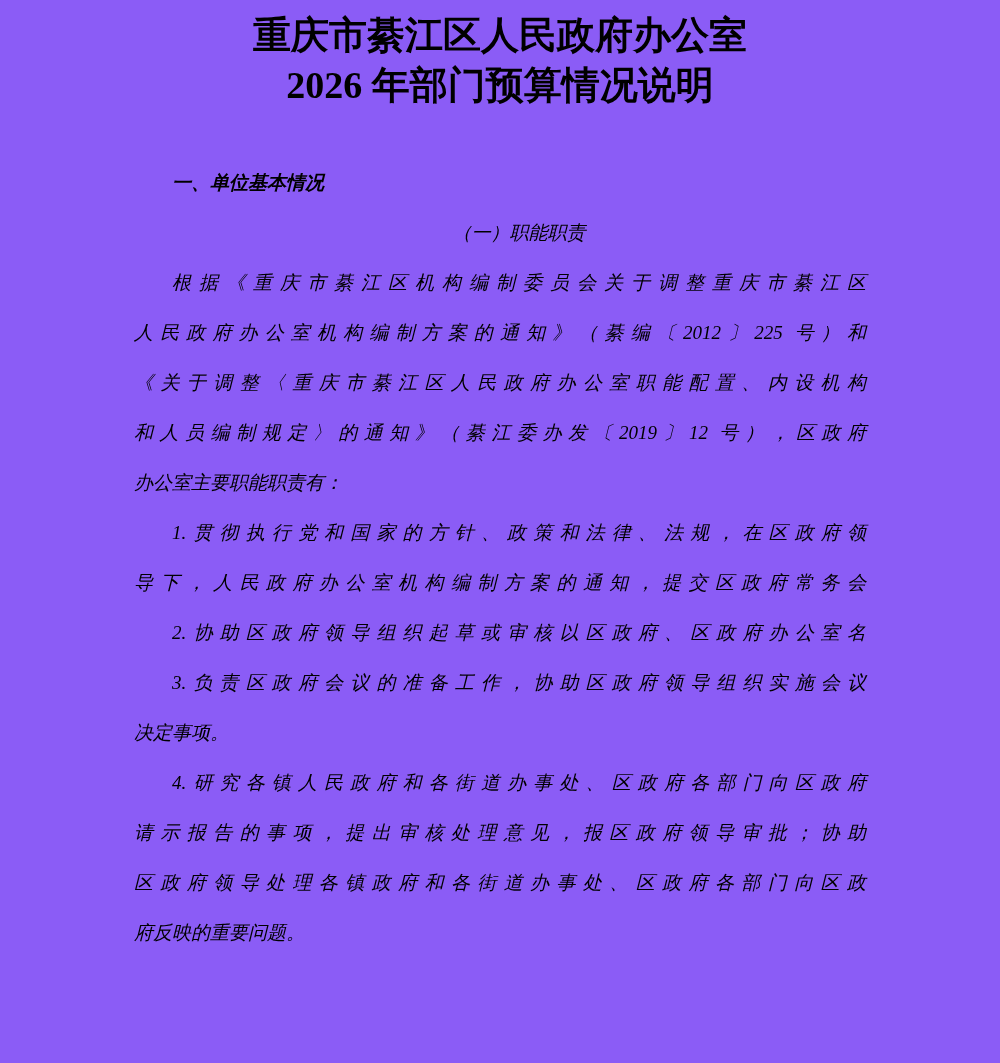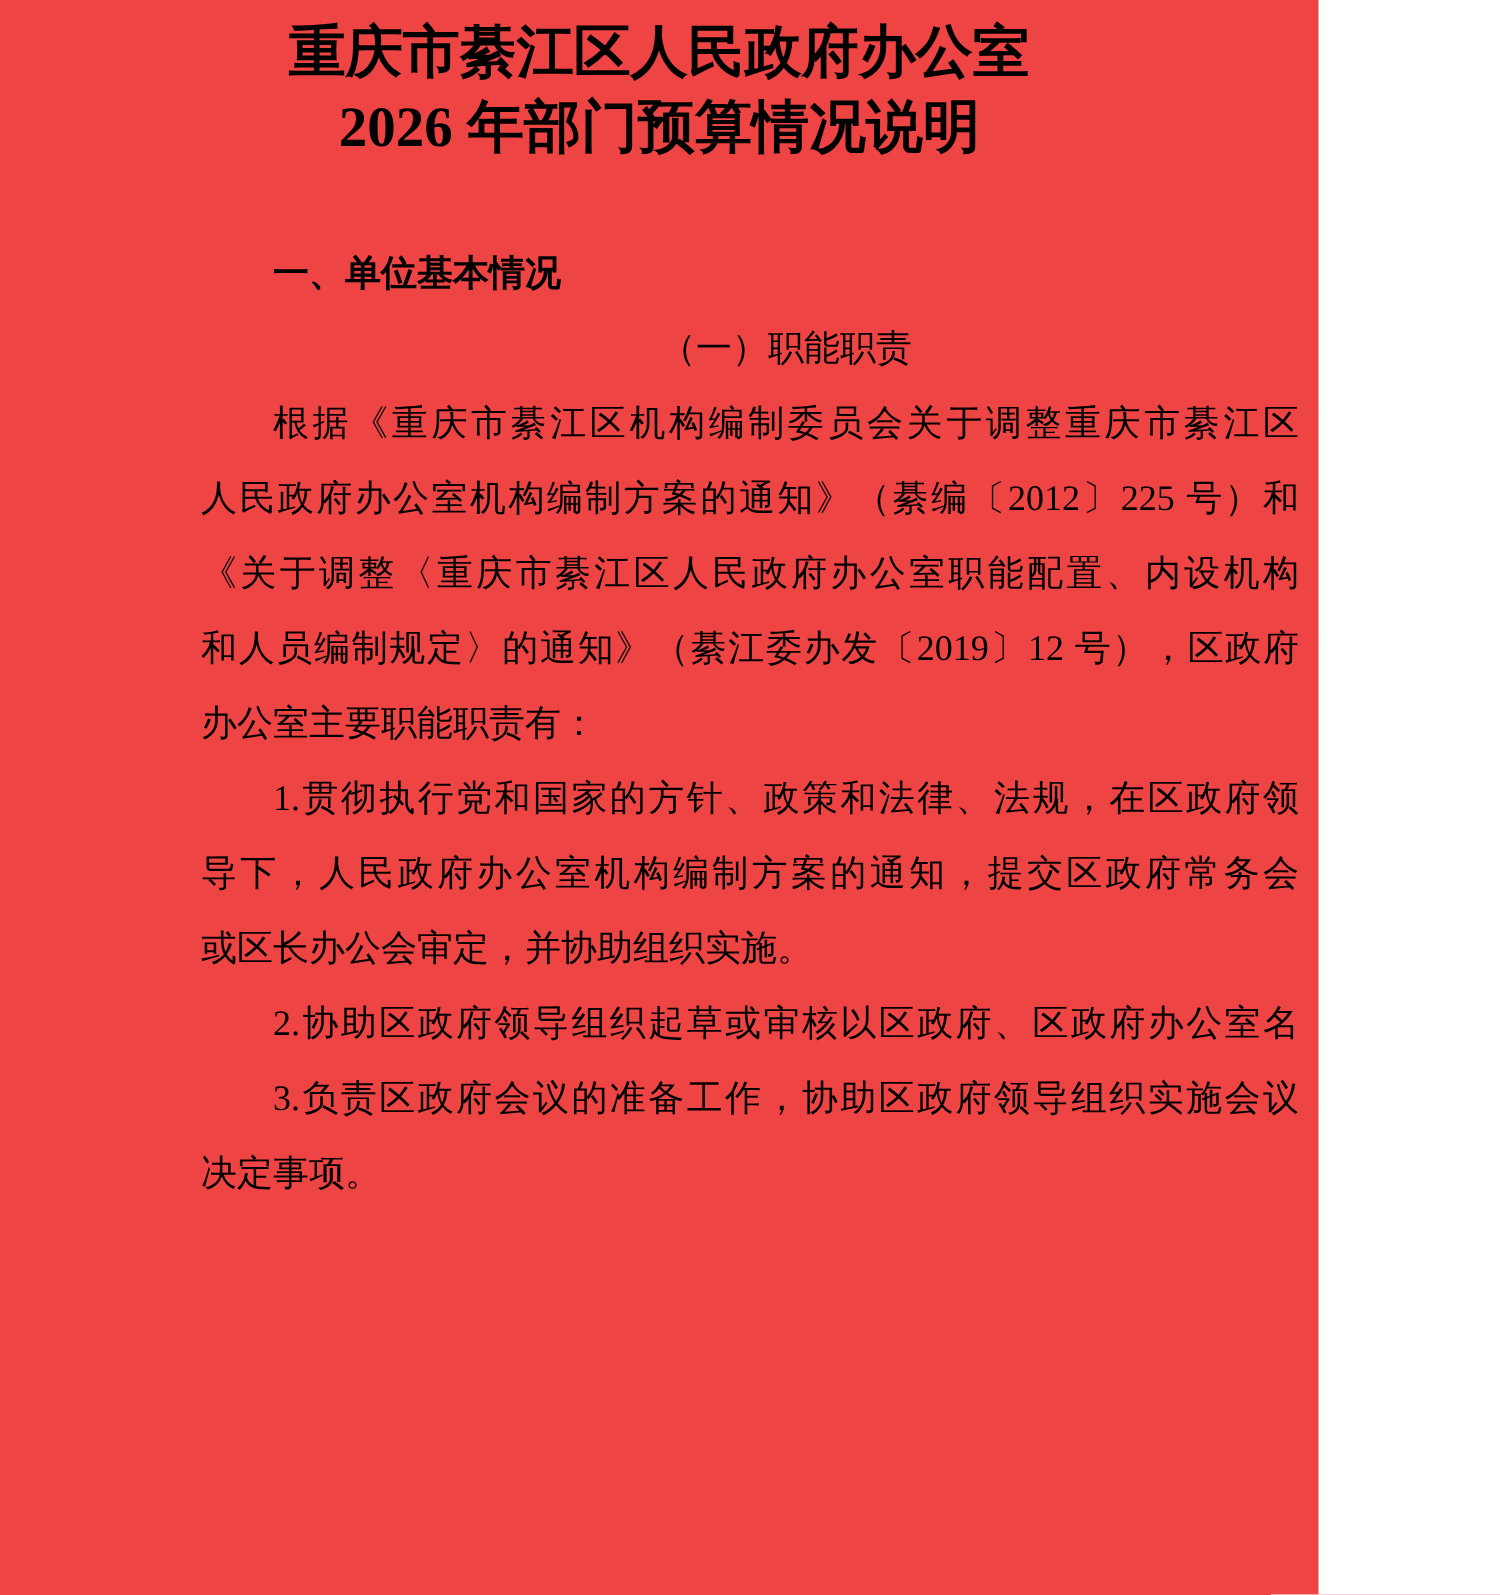--- a/index.html
+++ b/index.html
@@ -2,41 +2,42 @@
 <html><head>
 <meta charset="utf-8">
 <style>
   html, body {
     margin: 0;
     padding: 0;
     background: #ffffff;
   }
   .page {
     position: relative;
-    width: 879px;
+    width: 1000px;
     height: 1063px;
-    background: #ef4444;
+    background: #8b5cf6;
     color: #000000;
     overflow: hidden;
   }
   .titles {
     padding-top: 10px;
     text-align: center;
     font-family: "Liberation Serif", "DejaVu Serif", serif;
     font-weight: bold;
     font-size: 38px;
     line-height: 50px;
     letter-spacing: 0px;
   }
   .doc-body {
     margin: 48px 134px 0 134px;
     width: 732px;
     font-family: "Liberation Serif", "DejaVu Serif", serif;
-    font-size: 24px;
+    font-size: 19px;
     line-height: 50px;
+    font-style: italic;
   }
   .h1 {
     font-family: "Liberation Sans", "DejaVu Sans", sans-serif;
     font-weight: bold;
     text-indent: 2em;
     white-space: nowrap;
   }
   .h2 {
     text-indent: 2em;
     white-space: nowrap;
@@ -69,24 +70,29 @@
         <div class="para">
           <div class="line first">根据《重庆市綦江区机构编制委员会关于调整重庆市綦江区</div>
           <div class="line">人民政府办公室机构编制方案的通知》（綦编〔2012〕225 号）和</div>
           <div class="line">《关于调整〈重庆市綦江区人民政府办公室职能配置、内设机构</div>
           <div class="line">和人员编制规定〉的通知》（綦江委办发〔2019〕12 号），区政府</div>
           <div class="line last">办公室主要职能职责有：</div>
         </div>
         <div class="para">
           <div class="line first">1.贯彻执行党和国家的方针、政策和法律、法规，在区政府领</div>
           <div class="line">导下，人民政府办公室机构编制方案的通知，提交区政府常务会</div>
-          <div class="line last">或区长办公会审定，并协助组织实施。</div>
         </div>
         <div class="para">
           <div class="line first">2.协助区政府领导组织起草或审核以区政府、区政府办公室名</div>
         </div>
         <div class="para">
           <div class="line first">3.负责区政府会议的准备工作，协助区政府领导组织实施会议</div>
           <div class="line last">决定事项。</div>
         </div>
+        <div class="para">
+          <div class="line first">4.研究各镇人民政府和各街道办事处、区政府各部门向区政府</div>
+          <div class="line">请示报告的事项，提出审核处理意见，报区政府领导审批；协助</div>
+          <div class="line">区政府领导处理各镇政府和各街道办事处、区政府各部门向区政</div>
+          <div class="line last">府反映的重要问题。</div>
+        </div>
       </div>
   </div>
 </div>
 
 </body></html>

